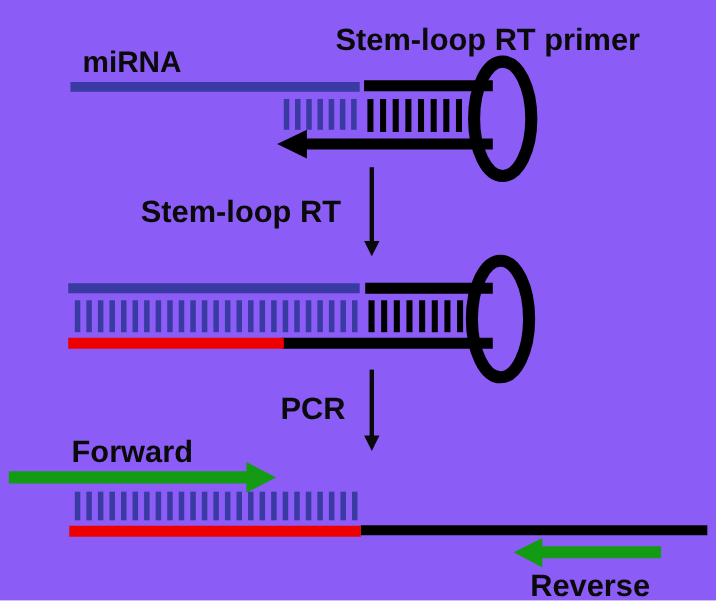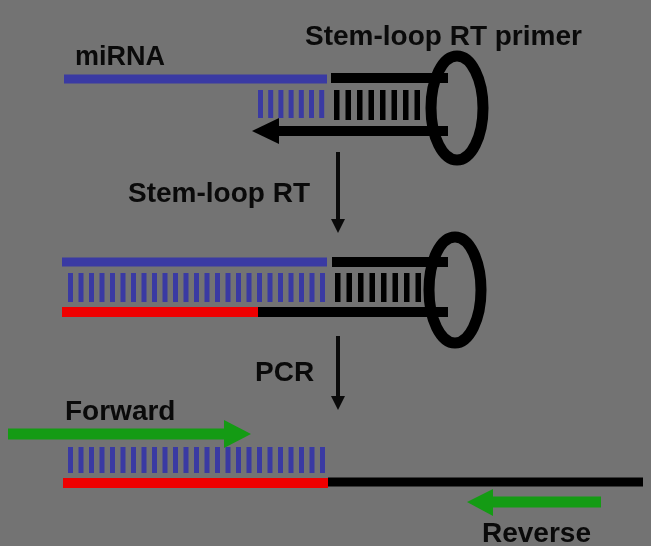--- a/index.html
+++ b/index.html
@@ -4,21 +4,21 @@
 <style>
   html, body {
     margin: 0;
     padding: 0;
     background: #ffffff;
   }
   .stage {
     position: relative;
     width: 651px;
     height: 546px;
-    background: #737373;
+    background: #8b5cf6;
     overflow: hidden;
   }
   svg {
     display: block;
   }
   .lbl {
     font-family: "Liberation Sans", "DejaVu Sans", sans-serif;
     font-weight: 700;
     fill: #0a0a0a;
   }

